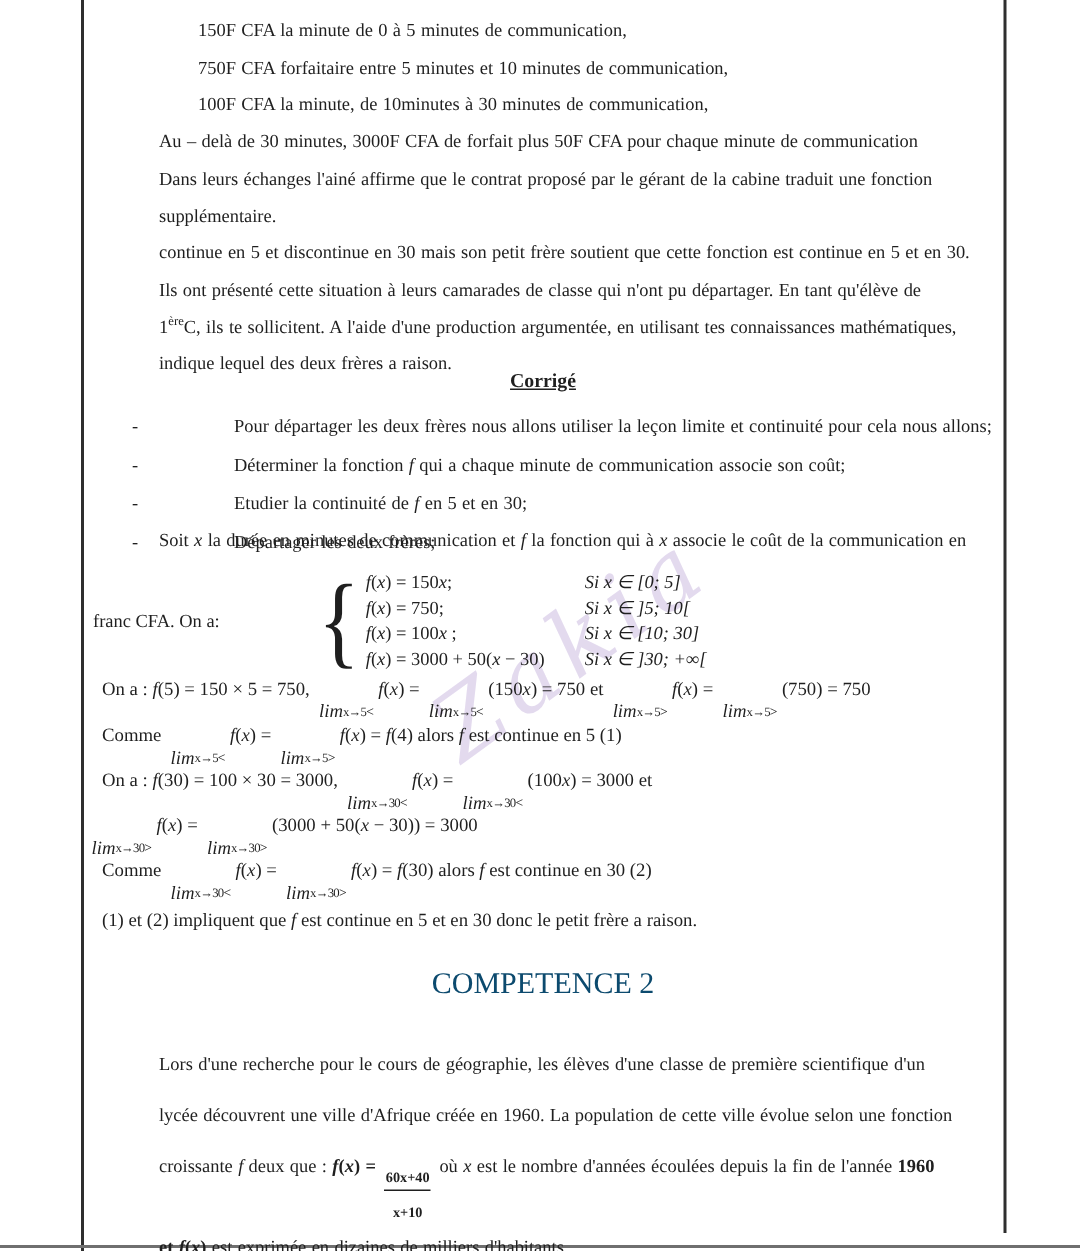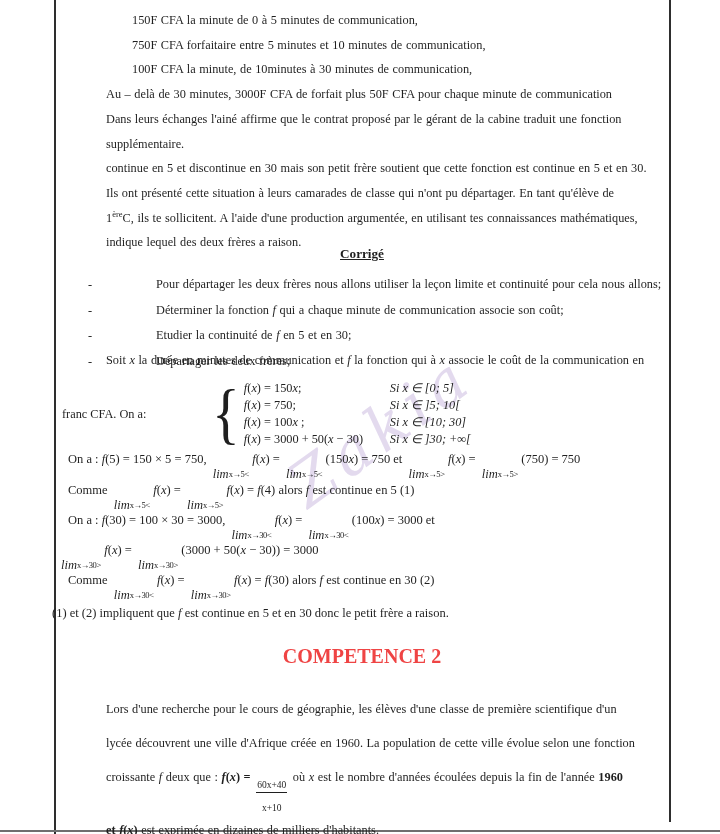--- a/index.html
+++ b/index.html
@@ -37,37 +37,37 @@
   .eqrow{display:flex;white-space:nowrap;}
   .eqrow .eq{min-width:140px;padding-right:6px;}
   .eqrow .cond{font-style:italic;}
 
   #mathlines .mline{position:absolute;white-space:nowrap;font-size:12.5px;}
   #mathlines .mline:nth-child(1){top:452px;left:68px;}
   #mathlines .mline:nth-child(2){top:483px;left:68px;}
   #mathlines .mline:nth-child(3){top:513px;left:68px;}
   #mathlines .mline:nth-child(4){top:543px;left:58px;}
   #mathlines .mline:nth-child(5){top:573px;left:68px;}
-  #mathlines .mline:nth-child(6){top:606px;left:52px;text-align:right;}
+  #mathlines .mline:nth-child(6){top:606px;left:68px;text-align:right;}
 
   .heading.comp2{position:absolute;left:62px;top:645px;width:600px;text-align:center;
-                 font-weight:bold;font-size:20px;color:#ef4444;font-family:"Liberation Serif",serif;}
+                 font-weight:normal;font-size:20px;color:#0c4a6e;font-family:"Liberation Serif",serif;}
   .comp2body{position:absolute;left:62px;top:692px;width:606px;line-height:34px;word-spacing:0.5px;}
 
   .it{font-style:italic;}
   .bd{font-weight:bold;}
   .bdi{font-weight:bold;font-style:italic;}
   .sup{font-size:8.5px;vertical-align:super;line-height:0;}
   .lim{display:inline-flex;flex-direction:row;align-items:center;vertical-align:-15px;
        line-height:1;padding:0 3px;text-align:center;}
   .lim .l{font-style:italic;font-size:12.5px;line-height:12px;}
   .lim .s{font-size:8.5px;line-height:9px;letter-spacing:-0.5px;}
   .lim .d{font-size:9px;line-height:9px;}
   .frac{display:inline-flex;flex-direction:column;align-items:center;vertical-align:-7px;
-        font-weight:normal;font-size:9.5px;line-height:1;padding:0 2px;}
+        font-weight:bold;font-size:9.5px;line-height:1;padding:0 2px;}
   .frac .num{border-bottom:1px solid #1f1f1f;padding:0 1px 1px;}
   .frac .den{padding-top:11px;}
 </style>
 </head>
 <body>
 
 <div class="page">
   <div class="vline left"></div>
   <div class="vline right"></div>
   <div class="hline bottom"></div>

